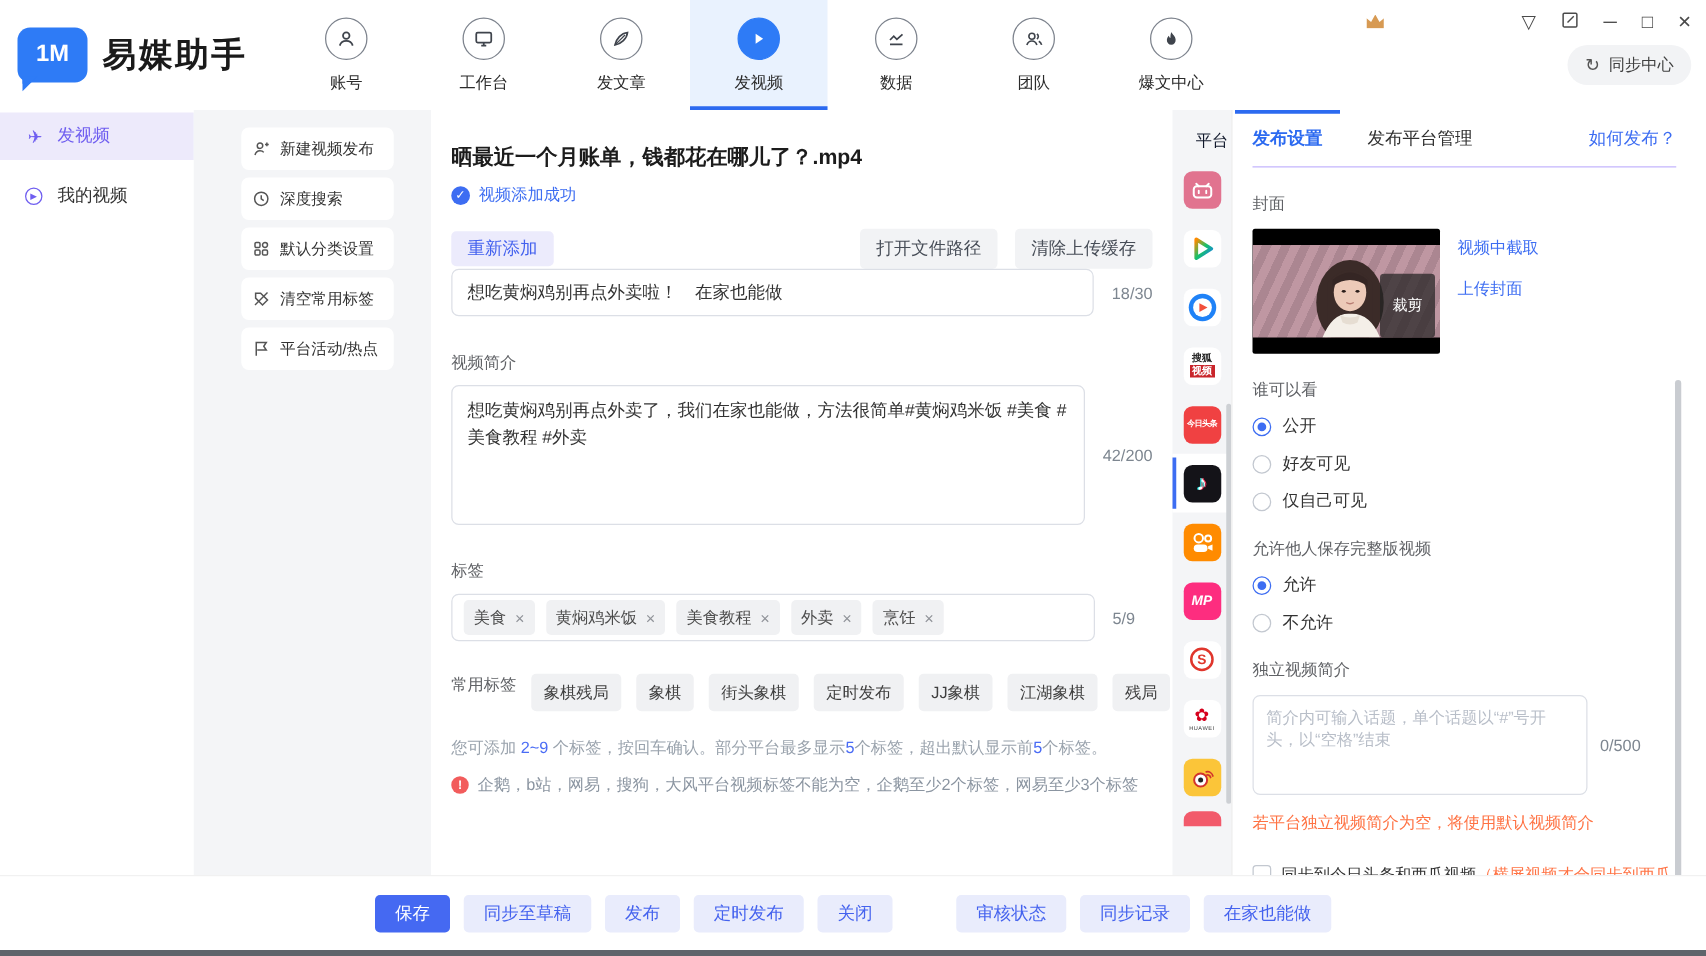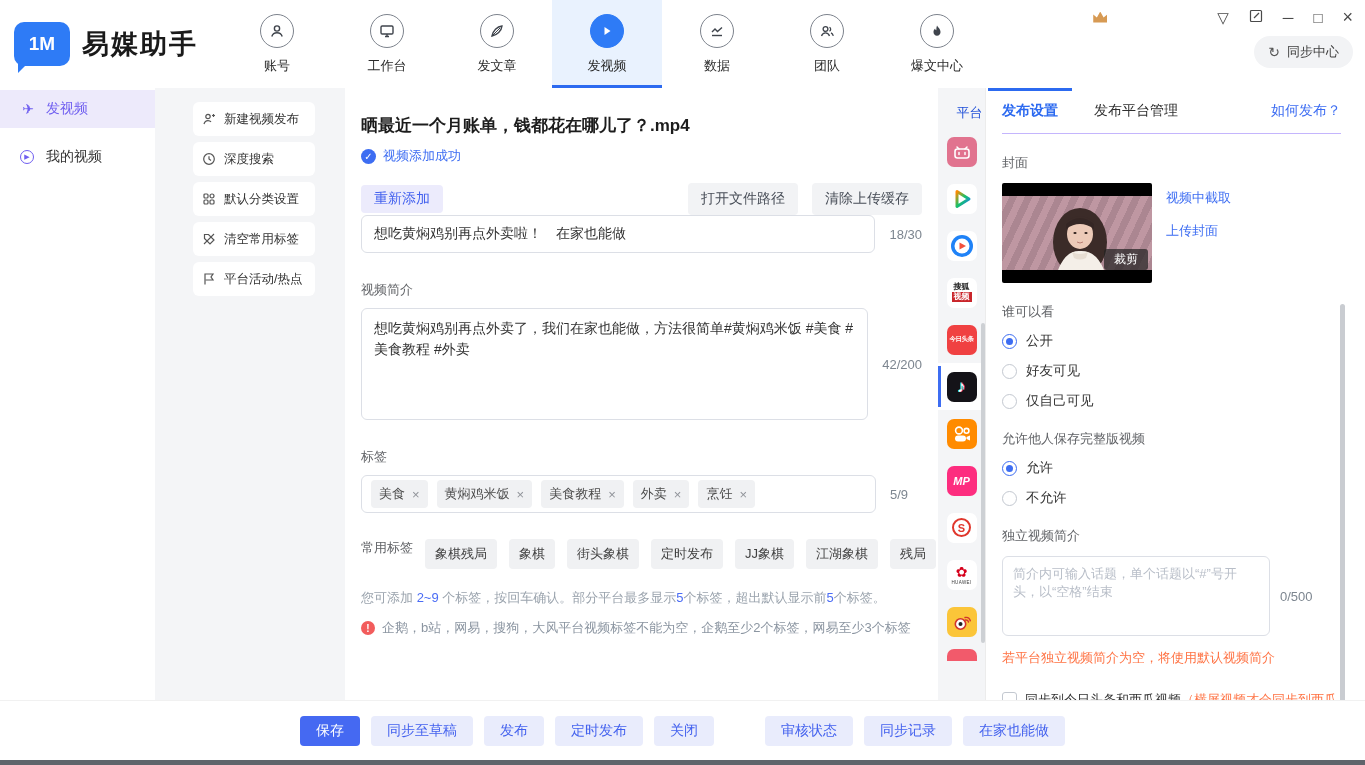--- a/index.html
+++ b/index.html
@@ -60,21 +60,21 @@
   .common-label { font-size:13px; color:#606266; flex:none; }
   .ctag { background:#f0f1f3; border-radius:4px; padding:6px 10px; font-size:13px; color:#3f3f3f; cursor:pointer; white-space:nowrap; }
   .hint { font-size:13px; color:#9aa3ad; margin-top:20px; }
   .hint .b { color:#4a6cf5; }
   .warn-row { display:flex; align-items:center; gap:7px; margin-top:12px; }
   .warn-ic { width:14px; height:14px; border-radius:50%; background:#f25c5c; color:#fff; font-size:10px; font-weight:bold; display:flex; align-items:center; justify-content:center; flex:none; }
   .warn-text { font-size:13px; color:#8b95a1; }
 
   
   .platform-col { width:47px; background:#f4f5f7; flex:none; display:flex; flex-direction:column; align-items:center; padding-top:16px; position:relative; }
-  .plat-label { font-size:13px; color:#1d4ed8; margin-bottom:6px;margin-left:16px; }
+  .plat-label { font-size:13px; color:#0f172a; margin-bottom:6px;margin-left:16px; }
   .plat-item { width:47px; height:47px; display:flex; align-items:center; justify-content:center; position:relative; cursor:pointer; flex:none; }
   .plat-item.selected { background:#fff; }
   .plat-item.selected::before { content:""; position:absolute; left:0; top:3px; bottom:3px; width:3px; background:#3d6df2; }
   .tile { width:30px; height:30px; border-radius:7px; display:flex; flex-direction:column; align-items:center; justify-content:center; overflow:hidden; position:relative; }
   .t-bili { background:#e1738f; } .t-white { background:#fff; }
   .t-tt { background:#f04142; } .t-dy { background:#141318; }
   .t-ks { background:#ff8b00; } .t-mp { background:#fd2d7f; }
   .t-wb { background:#fbc539; }
   .dy-note { color:#fff; font-size:17px; text-shadow:-1px 0 #25f4ee, 1px 0 #fe2c55; }
   .mp-txt { color:#fff; font-weight:bold; font-style:italic; font-size:11px; }
@@ -91,21 +91,21 @@
   .right-panel { width:380px; background:#fff; border-left:1px solid #ececec; flex:none; padding:0 24px 0 16px; position:relative; overflow:hidden; }
   .tabs { display:flex; align-items:center; border-bottom:1px solid #c4b5fd; height:46px; }
   .tab { font-size:14px; color:#2f2f2f; margin-right:36px; cursor:pointer; position:relative; height:100%; display:flex; align-items:center; }
   .tab.active { color:#2c6af0; font-weight:bold; }
   .tab.active::before { content:""; position:absolute; top:0; left:-14px; right:-14px; height:3px; background:#2c6af0; }
   .help-link { margin-left:auto; font-size:14px; color:#3d6df2; cursor:pointer; }
   .p-label { font-size:13px; color:#606266; margin:20px 0 11px; }
   .cover-wrap { display:flex; gap:14px; }
   .cover { width:150px; height:100px; background:#000; border-radius:2px; position:relative; overflow:hidden; flex:none; }
   .cover-scene { position:absolute; left:0; right:0; top:13px; bottom:13px; background:repeating-linear-gradient(115deg,#bf97a2 0 7px,#ab8691 7px 14px); }
-  .crop-btn { position:absolute; right:4px; bottom:13px; background:rgba(35,35,35,.72); color:#fff; font-size:12px; padding:2px 10px; border-radius:3px; cursor:pointer; }
+  .crop-btn { position:absolute; right:4px; bottom:13px; background:rgba(35,35,35,.72); color:#fff; font-size:12px; padding:17px 10px; border-radius:3px; cursor:pointer; }
   .cover-links { display:flex; flex-direction:column; gap:15px; padding-top:6px; }
   .cover-link { font-size:13px; color:#3d6df2; cursor:pointer; }
   .radio-row { display:flex; align-items:center; gap:9px; margin-bottom:12px; cursor:pointer; }
   .rdot { width:15px; height:15px; border-radius:50%; border:1px solid #c3c8d0; position:relative; flex:none; background:#fff; }
   .rdot.sel { border-color:#3d6df2; }
   .rdot.sel::after { content:""; position:absolute; left:3px; top:3px; width:7px; height:7px; border-radius:50%; background:#3d6df2; }
   .r-text { font-size:13.5px; color:#333; }
   .indep-row { display:flex; align-items:center; gap:10px; }
   .indep-ta { width:268px; height:80px; border:1px solid #dcdfe6; border-radius:6px; padding:8px 10px; font-size:13px; color:#333; resize:none; outline:none; font-family:inherit; }
   .indep-ta::placeholder { color:#b8bec8; }

